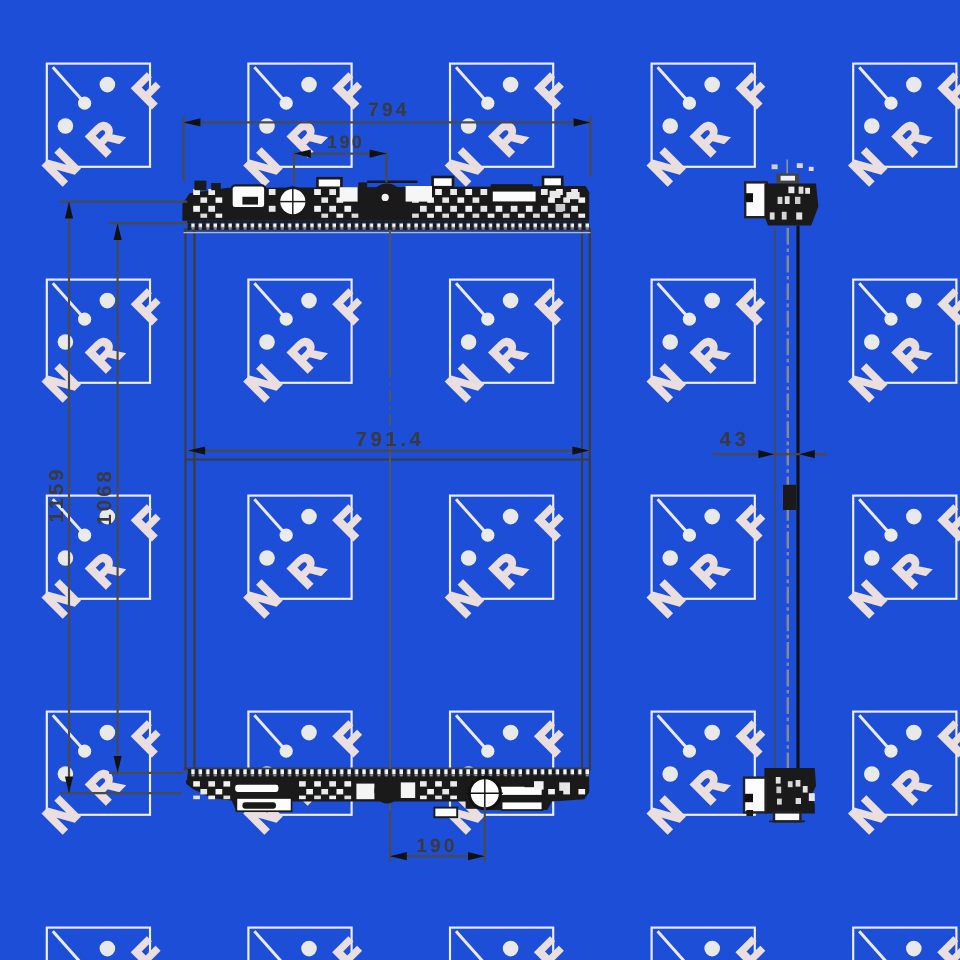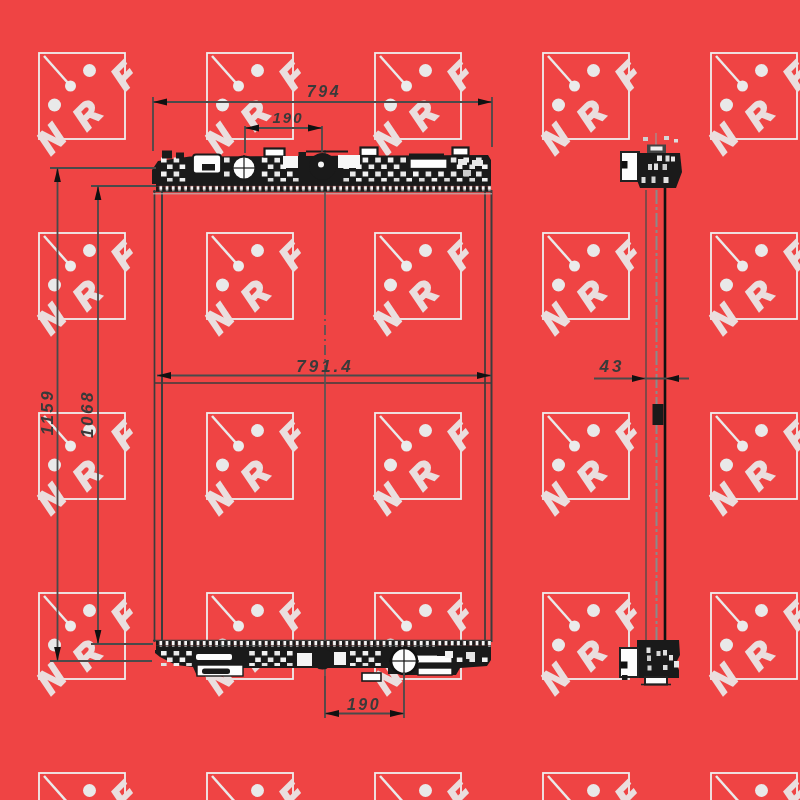--- a/index.html
+++ b/index.html
@@ -1,16 +1,16 @@
 <!DOCTYPE html>
 <html><head>
 <meta charset="utf-8">
 <style>
   html,body{margin:0;padding:0;background:#fff;}
-  #page{position:relative;width:800px;height:800px;background:#ef4444;overflow:hidden;font-style:italic;}
+  #page{position:relative;width:800px;height:800px;background:#1d4ed8;overflow:hidden;}
   svg{display:block}
   text{font-family:"Liberation Sans",sans-serif;}
 </style>
 </head>
 <body>
 <div id="page">
 <svg width="800" height="800" viewBox="0 0 800 800">
 <defs>
   <g id="wm">
 

